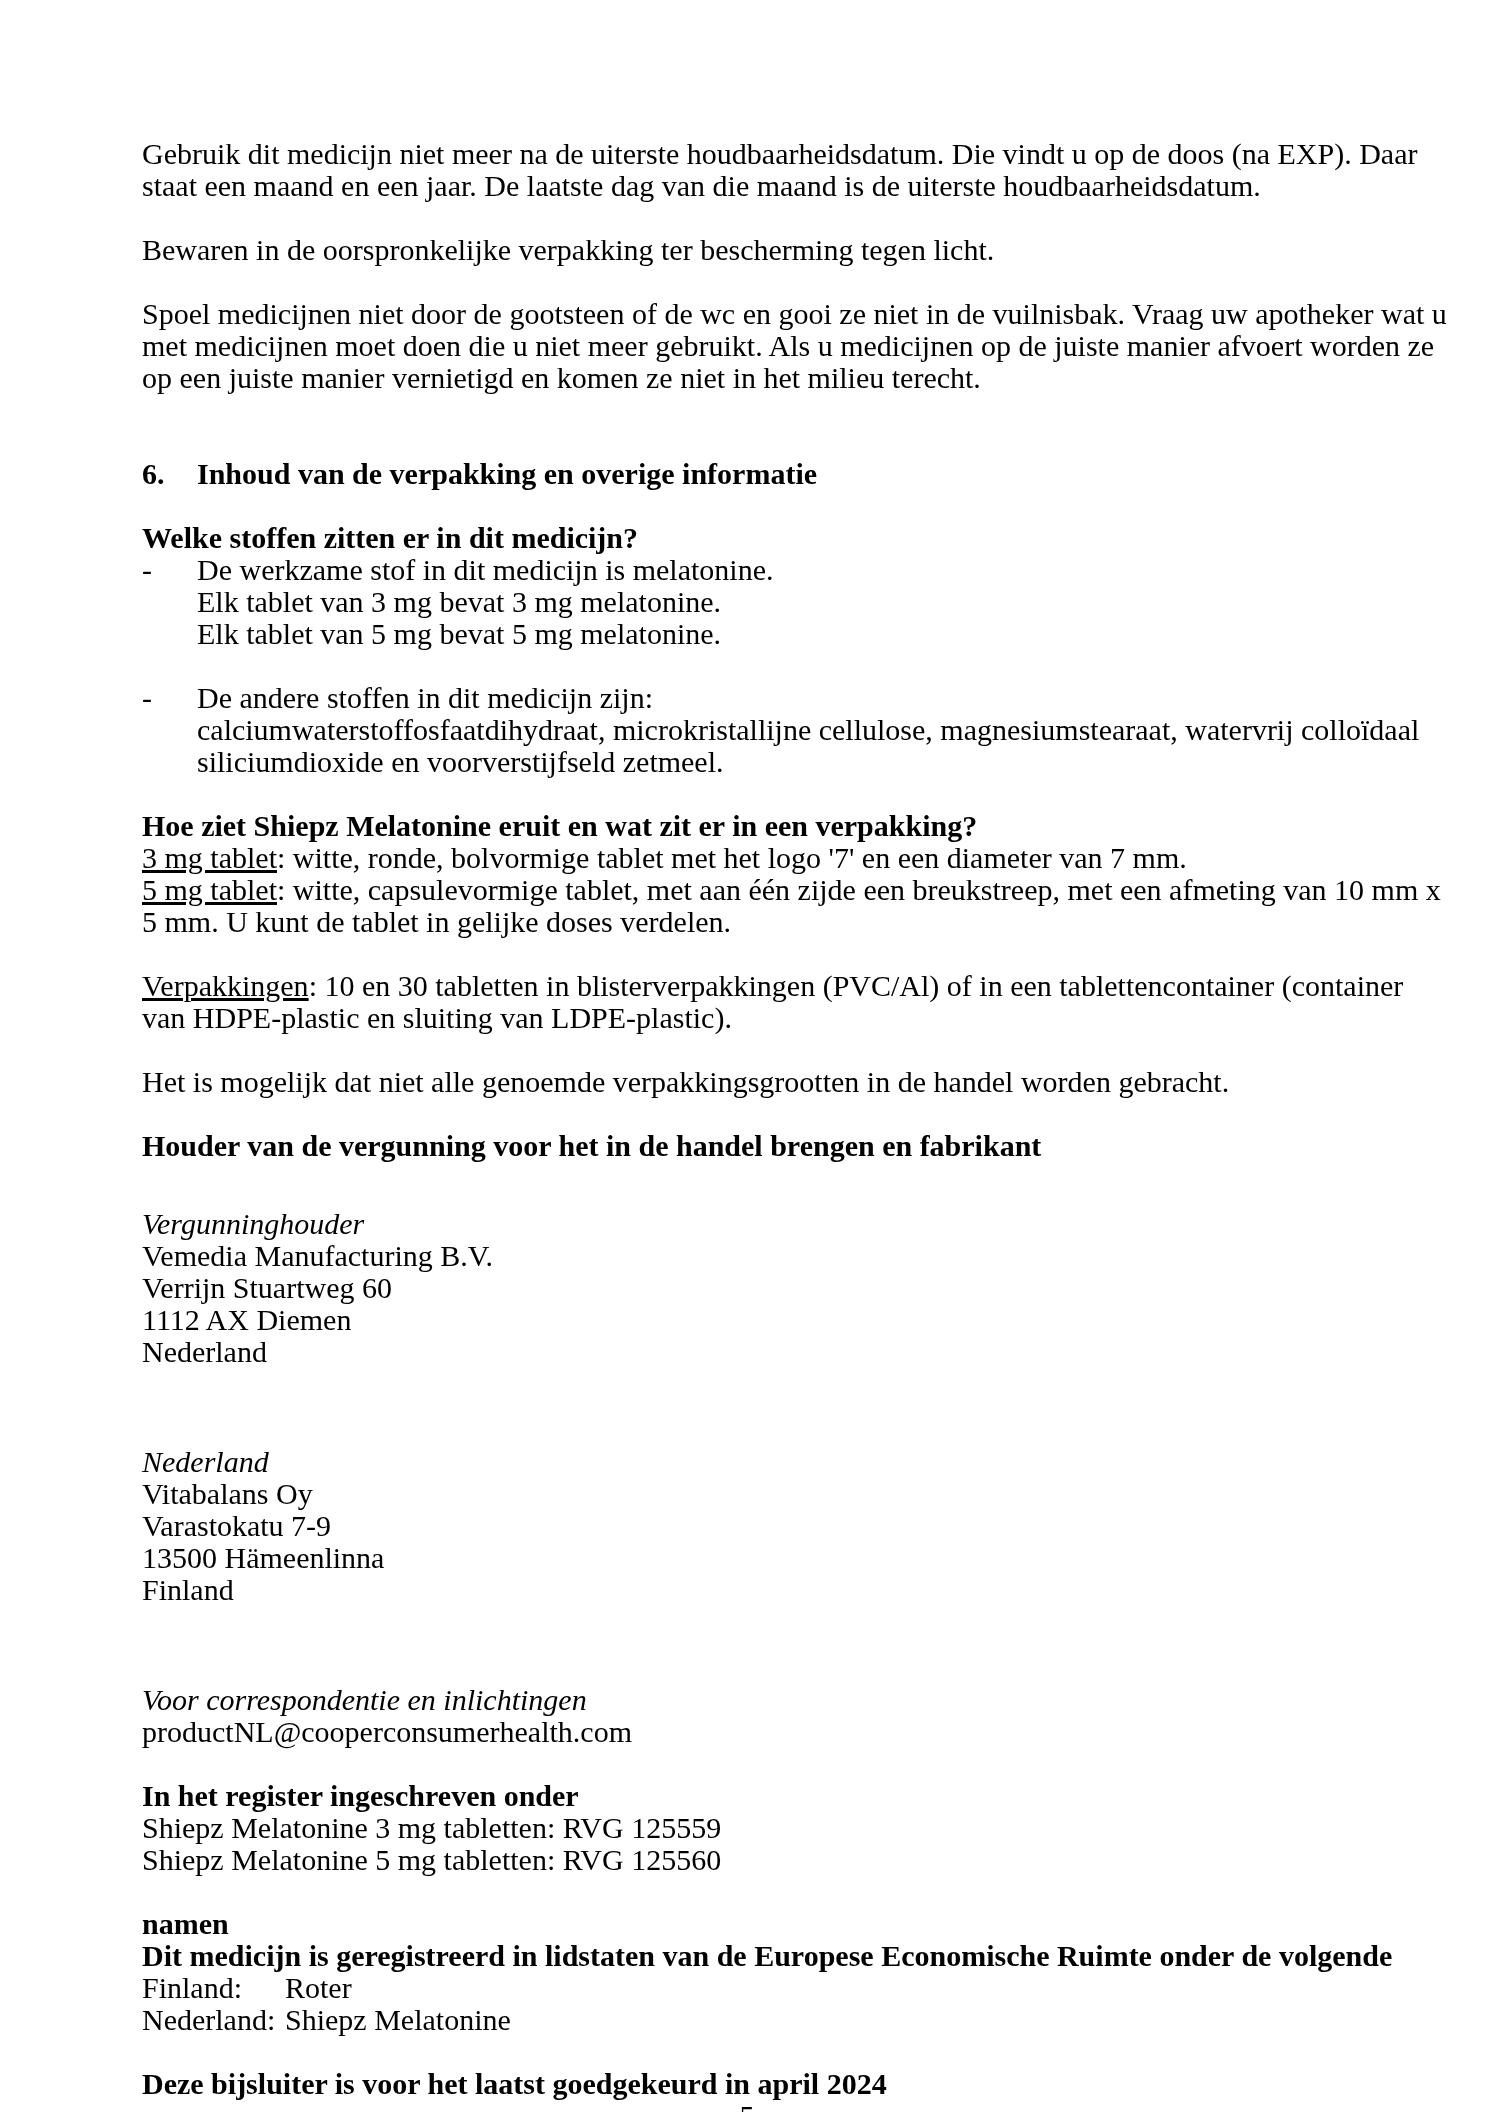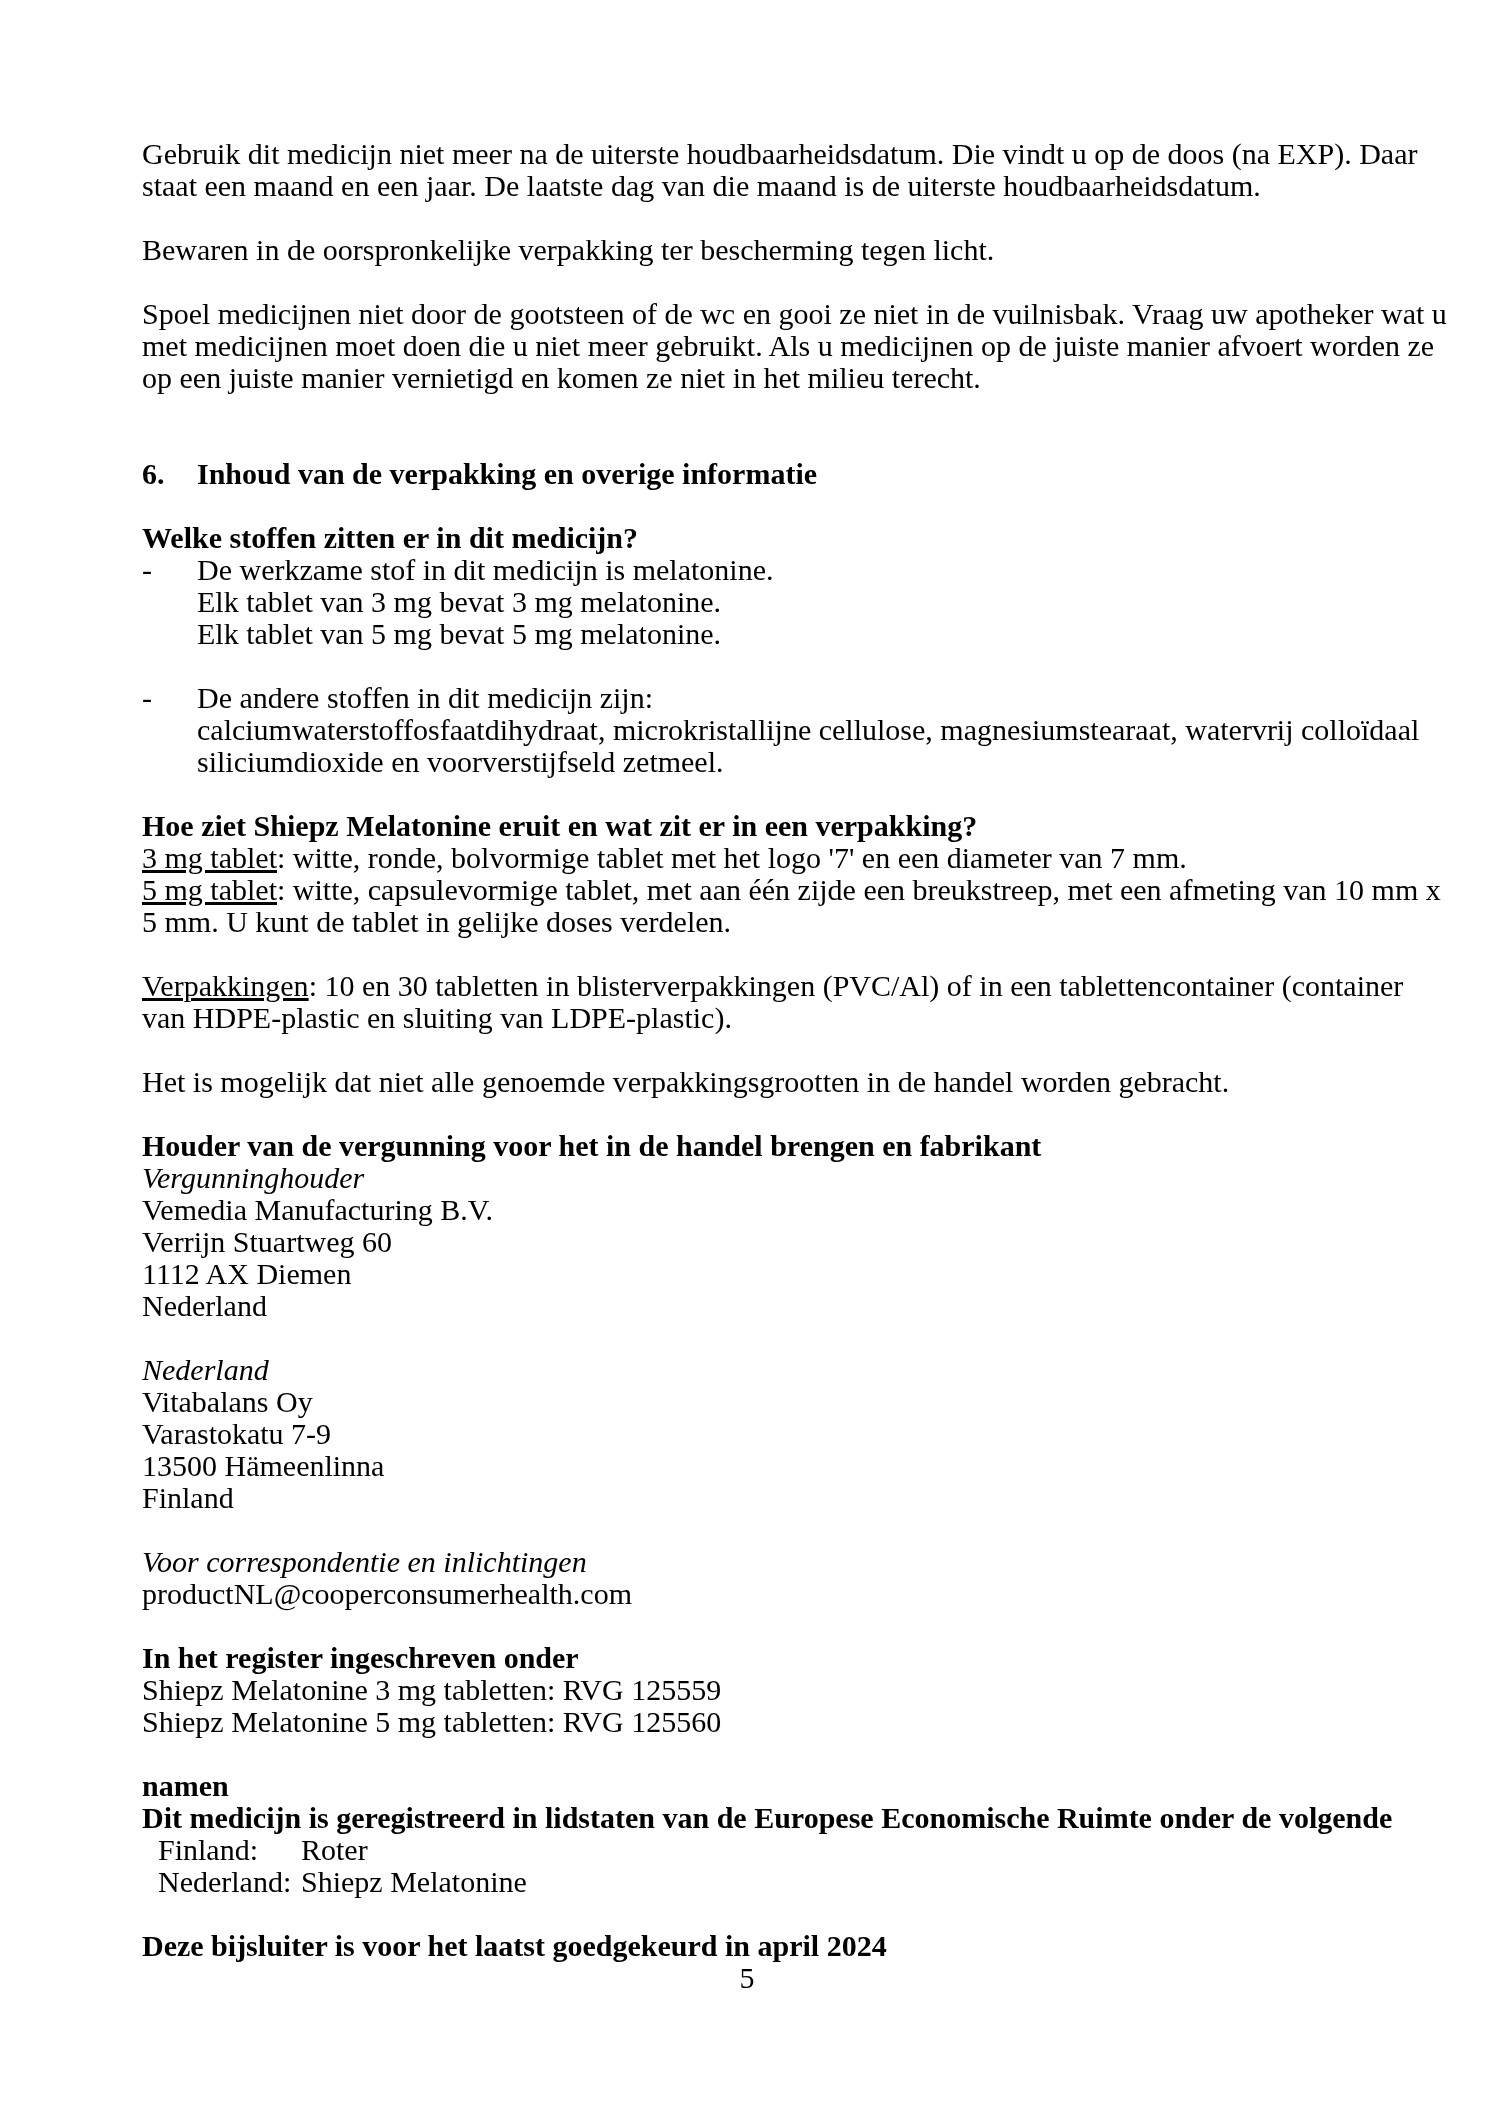--- a/index.html
+++ b/index.html
@@ -18,28 +18,28 @@
     -webkit-font-smoothing: antialiased;
   }
   .content {
     position: absolute;
     left: 142px;
     top: 138px;
     width: 1210px;
   }
   .line { white-space: nowrap; }
   .b { font-weight: bold; }
-  .i { font-style: italic; }
+  .i { font-style: italic; margin-top: 46px; }
   .u { text-decoration: underline; margin-top: 15px; }
   .sp { height: 32px; }
   .sp2 { height: 64px; }
   .row { display: flex; }
   .hang { width: 55px; flex: 0 0 55px; }
   .hangbody { flex: 1 1 auto; }
-  .col-country { width: 143px; flex: 0 0 143px; margin-left: 16px; }
+  .col-country { width: 143px; flex: 0 0 143px; }
   .pagenum {
     text-align: center;
     margin-top: 0;
   }
 </style>
 </head>
 <body>
 
 <div class="content">
 

